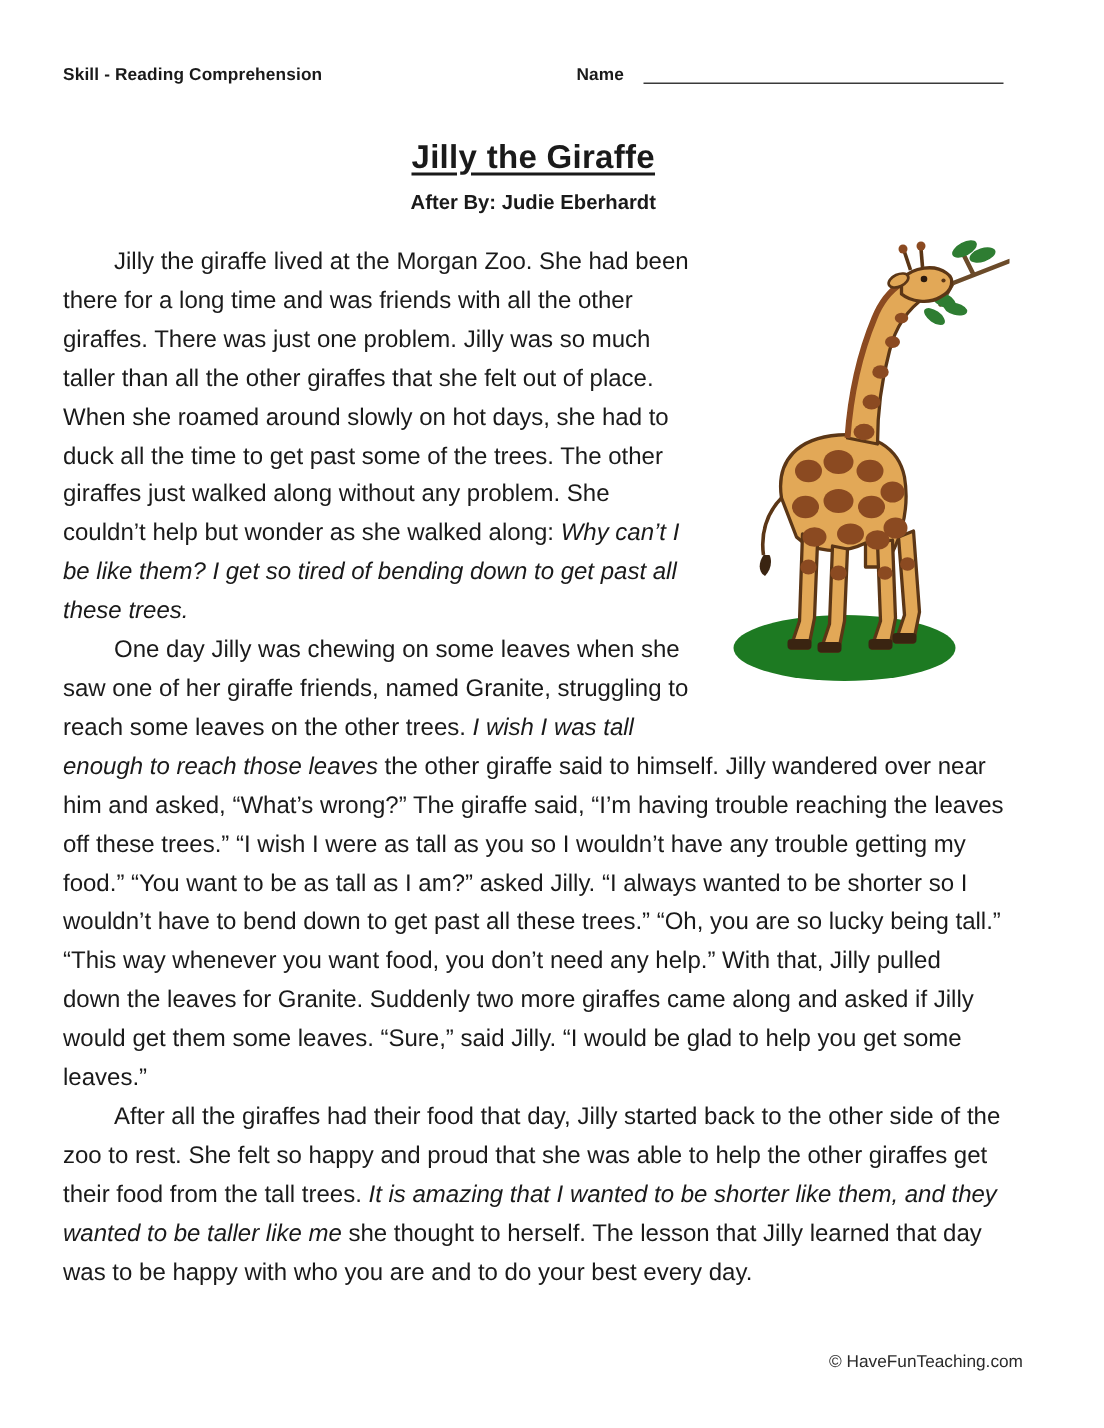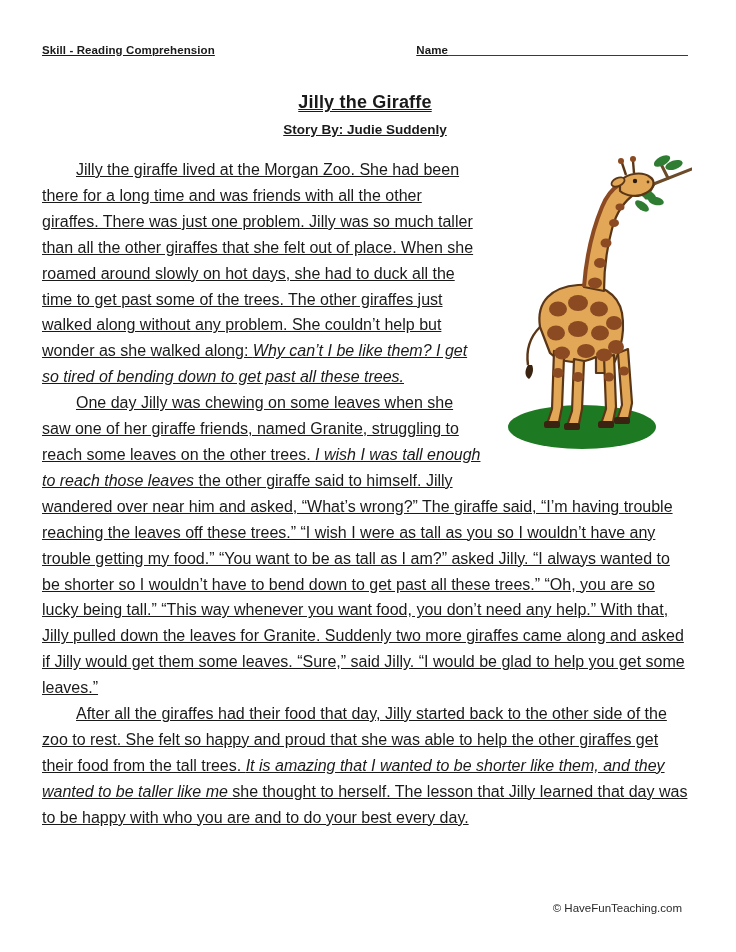--- a/index.html
+++ b/index.html
@@ -11,62 +11,61 @@
     height: 952px;
     background: #ffffff;
     font-family: "Liberation Sans", sans-serif;
     color: #1a1a1a;
     position: relative;
     overflow: hidden;
   }
   .page {
     position: absolute;
     inset: 0;
-    padding: 44px 48px 20px 42px;
+    padding: 44px 67px 20px 42px;
     box-sizing: border-box;
-    text-decoration: underline;
   }
 
   
   .header {
     display: flex;
     justify-content: space-between;
     align-items: baseline;
     font-size: 11.5px;
     font-weight: bold;
     letter-spacing: 0.1px;
   }
   .skill-label {
     white-space: nowrap;
   }
   .name-wrap {
     display: flex;
     align-items: flex-start;
-    gap: 0;
+    gap: 13px;
     width: 300px;
     justify-content: flex-end;
   }
   .name-label {
     font-weight: bold;
     font-size: 11.5px;
   }
   .name-line {
     display: inline-block;
     width: 240px;
     border-bottom: 1px solid #3a3a3a;
     height: 11px;
   }
 
   
   .title-block {
     text-align: center;
     margin-top: 36px;
   }
   .story-title {
-    font-size: 18px;
+    font-size: 22px;
     font-weight: bold;
     text-decoration: underline;
     text-underline-offset: 3px;
     letter-spacing: 0.2px;
     margin: 0;
   }
   .story-byline {
     font-size: 13.5px;
     font-weight: bold;
     margin-top: 9px;
@@ -120,21 +119,21 @@
   <div class="header">
     <div class="skill-label">Skill - Reading Comprehension</div>
     <div class="name-wrap">
       <span class="name-label">Name</span>
       <span class="name-line"></span>
     </div>
   </div>
 
   <div class="title-block">
     <h1 class="story-title">Jilly the Giraffe</h1>
-    <div class="story-byline">Story By: Judie Suddenly</div>
+    <div class="story-byline">After By: Judie Eberhardt</div>
   </div>
 
   <div class="story-body">
 
     <div class="giraffe-figure">
       <svg viewBox="0 0 196 316" xmlns="http://www.w3.org/2000/svg">
 
         <ellipse cx="86" cy="276" rx="74" ry="22" fill="#1D7A22"></ellipse>
 
         <g stroke="#6B4B2A" stroke-width="3" fill="none" stroke-linecap="round">

